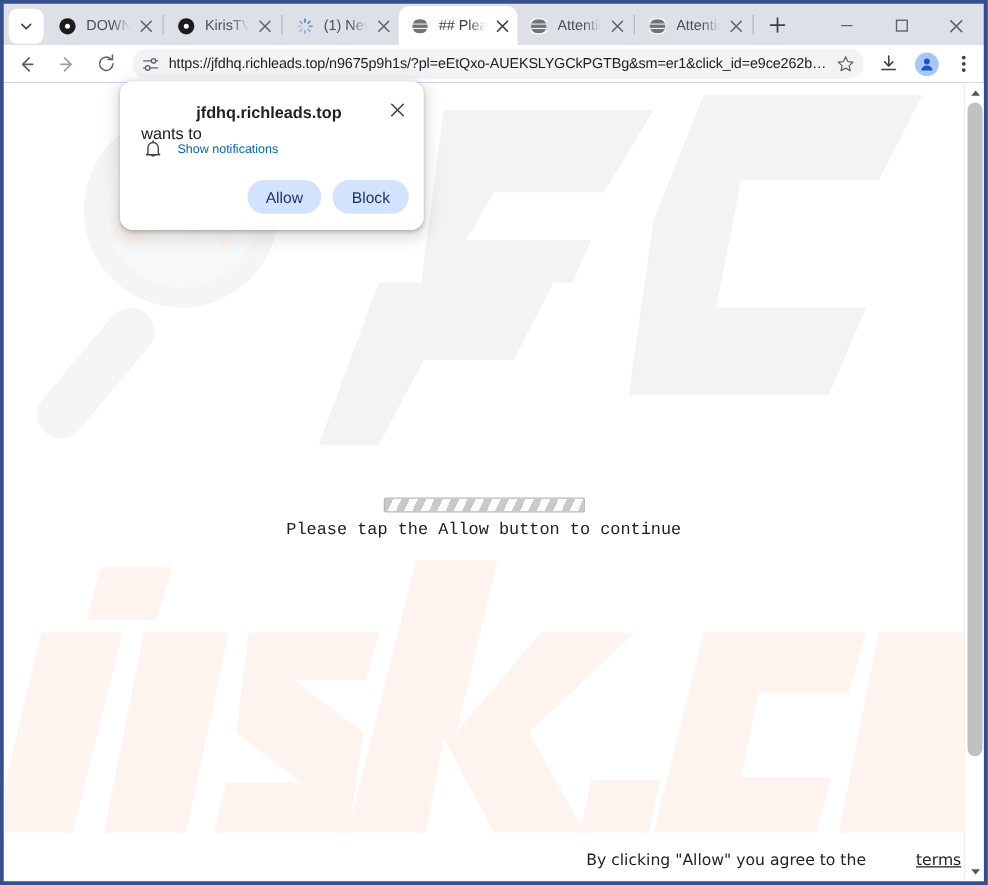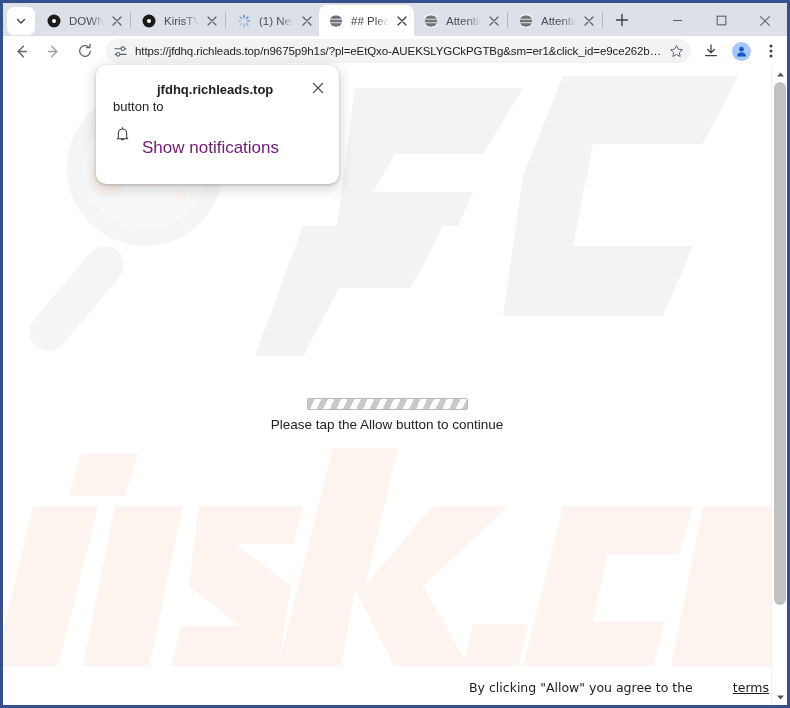--- a/index.html
+++ b/index.html
@@ -206,21 +206,21 @@
     background-color: #ffffff;
     background-image: repeating-linear-gradient(
         115deg,
         #c9c9c9 0px, #c9c9c9 6px,
         #ffffff 6px, #ffffff 12px);
   }
   #loader-text {
     margin-top: 7px;
     font-size: 13.5px;
     color: #202124;
-    font-family: Liberation Sans, sans-serif;
+    font-family: Liberation Mono, monospace;
   }
 
   #footer {
     position: absolute;
     right: 18px;
     bottom: 10px;
     font-size: 12.5px;
     color: #202124;
     font-family: "DejaVu Sans", sans-serif;
     white-space: nowrap;
@@ -286,23 +286,22 @@
     display: flex;
     align-items: center;
   }
   #bell-icon {
     width: 18px; height: 18px;
     margin-right: 11px;
     display: flex; align-items: center; justify-content: center;
     flex: 0 0 auto;
   }
   #perm-row-label {
-    font-size: 17px;
-    color: #701a75;
-    margin-top: 28px;
+    font-size: 10px;
+    color: #0369a1;
   }
   #perm-actions {
     position: absolute;
     right: 12px; bottom: 13px;
     display: flex;
     gap: 9px;
   }
   .perm-btn {
     height: 27px;
     padding: 0 15px;
@@ -581,34 +580,38 @@
         <svg width="9" height="7" viewBox="0 0 9 7">
           <path d="M4.5 5.6 L1 1.4 L8 1.4 Z" fill="#50555b"></path>
         </svg>
       </div>
     </div>
   </div>
 
   <div id="perm-dialog">
 
     <div id="perm-head">
-      <b>jfdhq.richleads.top</b><span> button to</span>
+      <b>jfdhq.richleads.top</b><span> wants to</span>
     </div>
 
     <div id="perm-close">
       <svg width="12" height="12" viewBox="0 0 12 12">
         <path d="M1.4 1.4 L10.6 10.6 M10.6 1.4 L1.4 10.6" stroke="#3c4043" stroke-width="1.25" stroke-linecap="round"></path>
       </svg>
     </div>
 
     <div id="perm-row">
       <span id="bell-icon">
         <svg width="15" height="16" viewBox="0 0 16 17">
           <path d="M8 1.6 V3 M3.6 12.2 V7.6 a4.4 4.4 0 0 1 8.8 0 V12.2 L13.6 13.6 H2.4 Z" fill="none" stroke="#3c4043" stroke-width="1.15" stroke-linejoin="round" stroke-linecap="round"></path>
           <path d="M6.4 13.6 a1.7 1.7 0 0 0 3.2 0" fill="none" stroke="#3c4043" stroke-width="1.15" stroke-linecap="round"></path>
         </svg>
       </span>
       <span id="perm-row-label">Show notifications</span>
     </div>
 
+    <div id="perm-actions">
+      <button class="perm-btn">Allow</button>
+      <button class="perm-btn">Block</button>
+    </div>
   </div>
 
 </div>
 
 </body></html>

